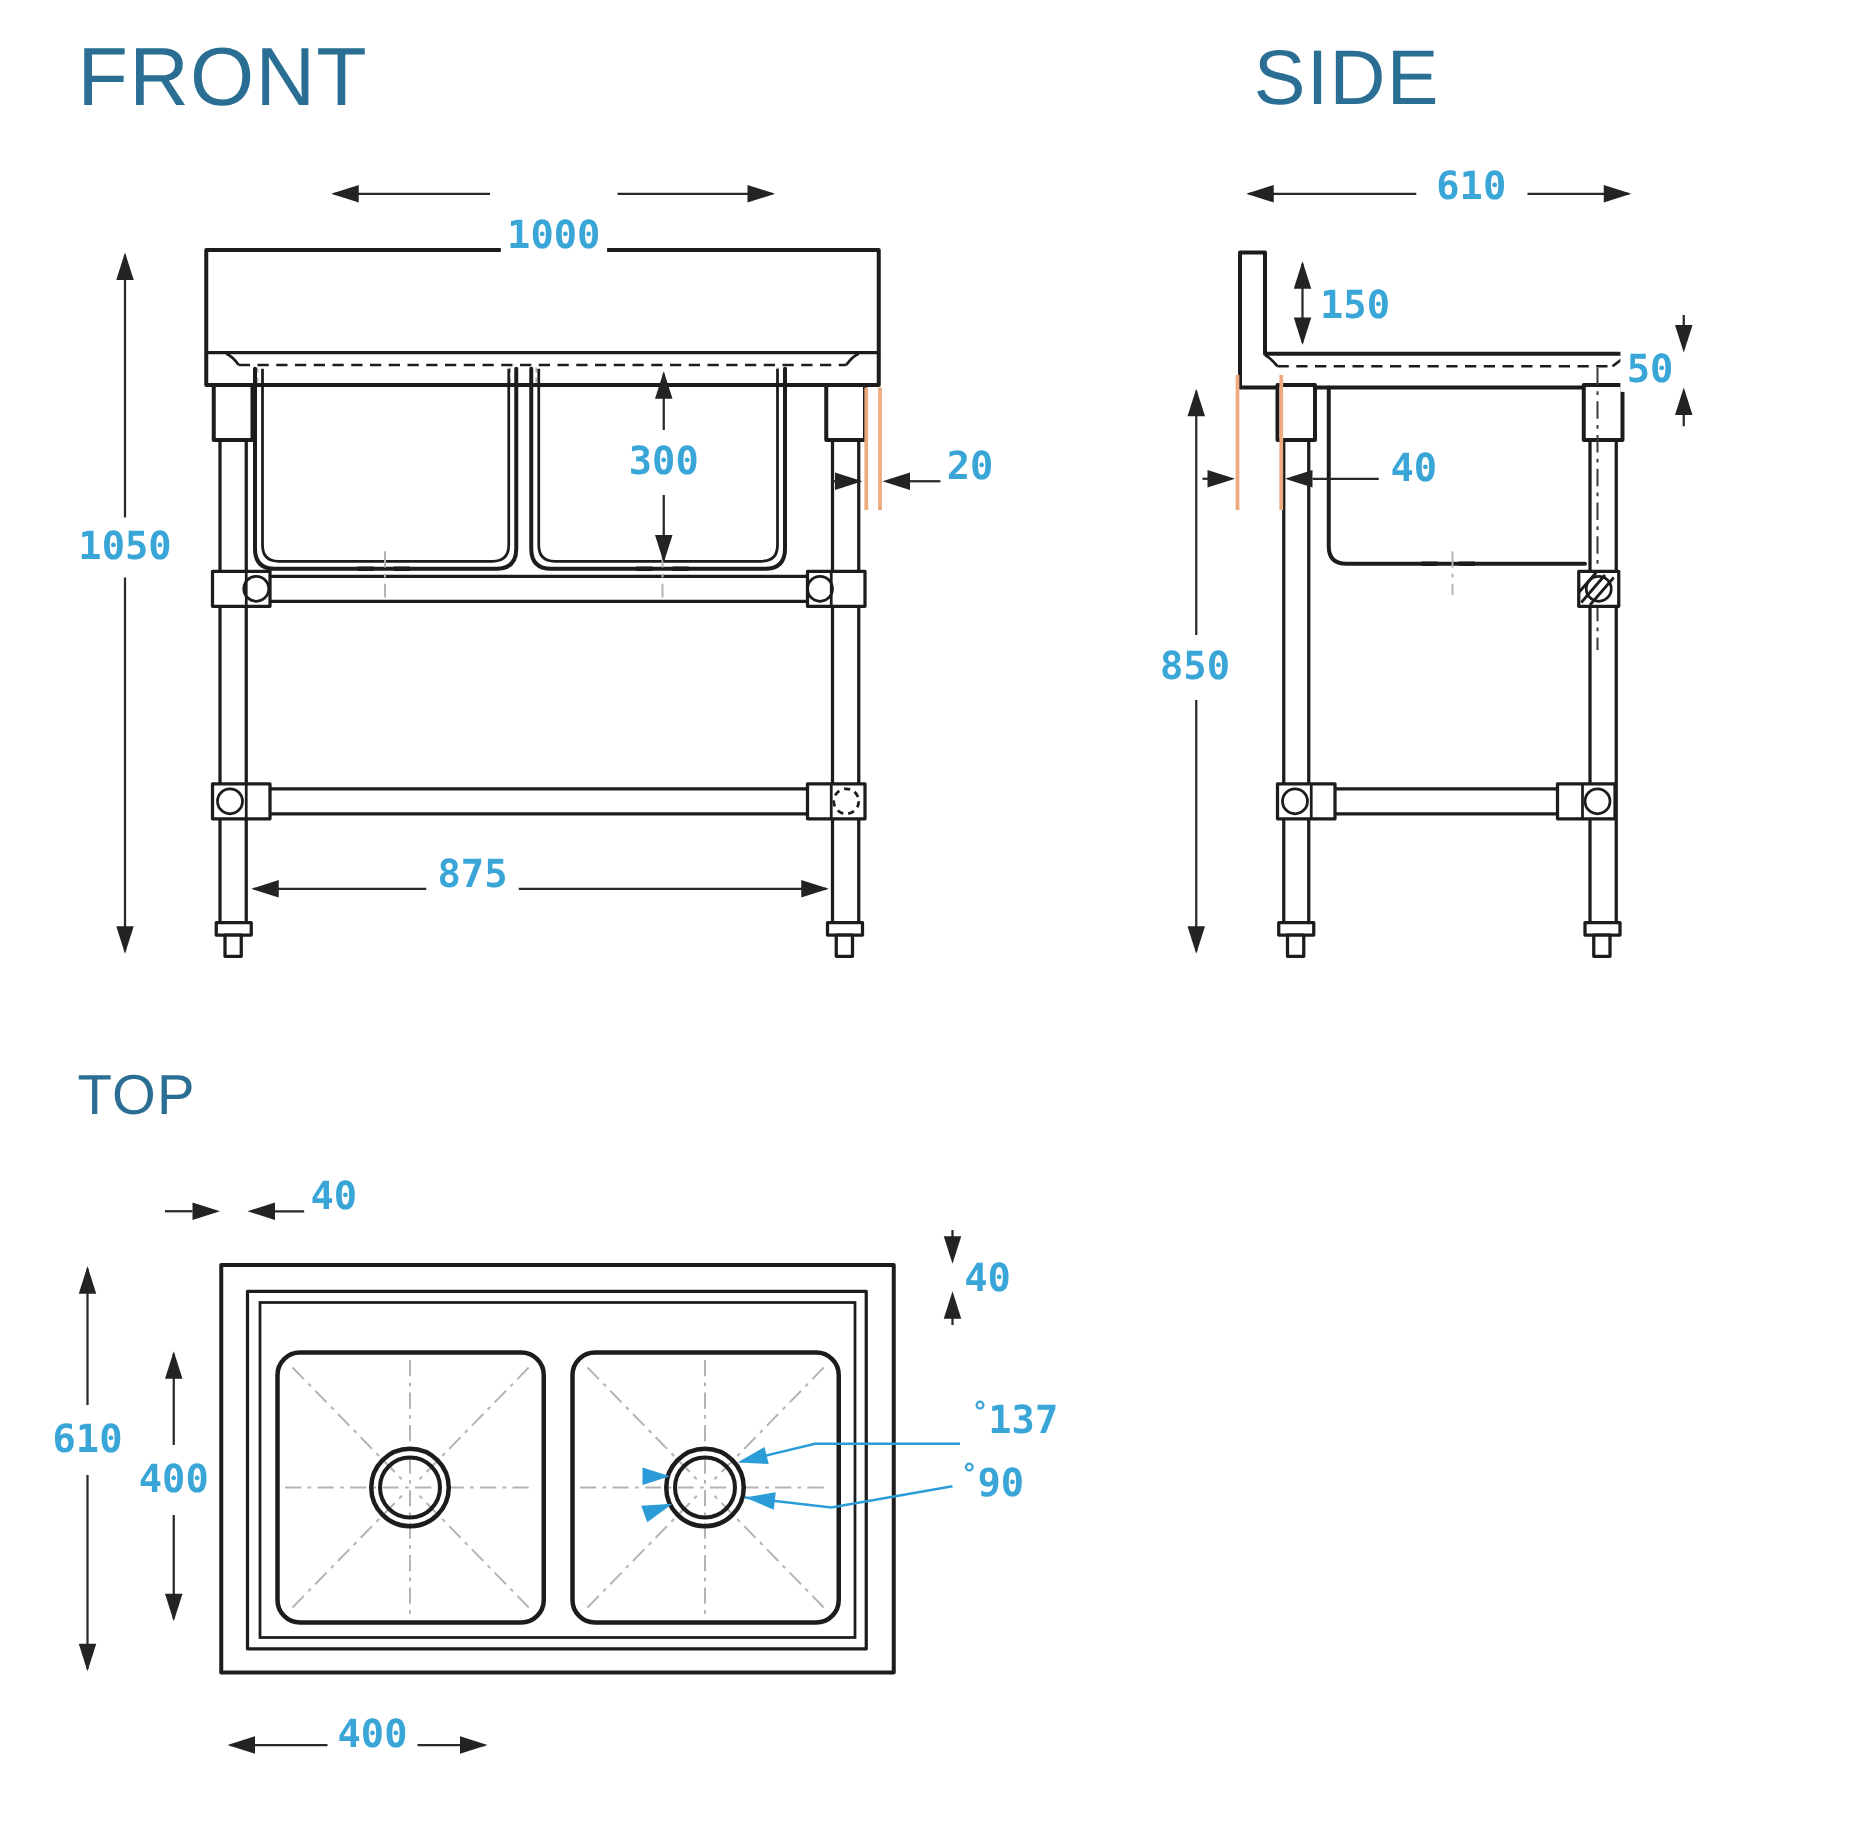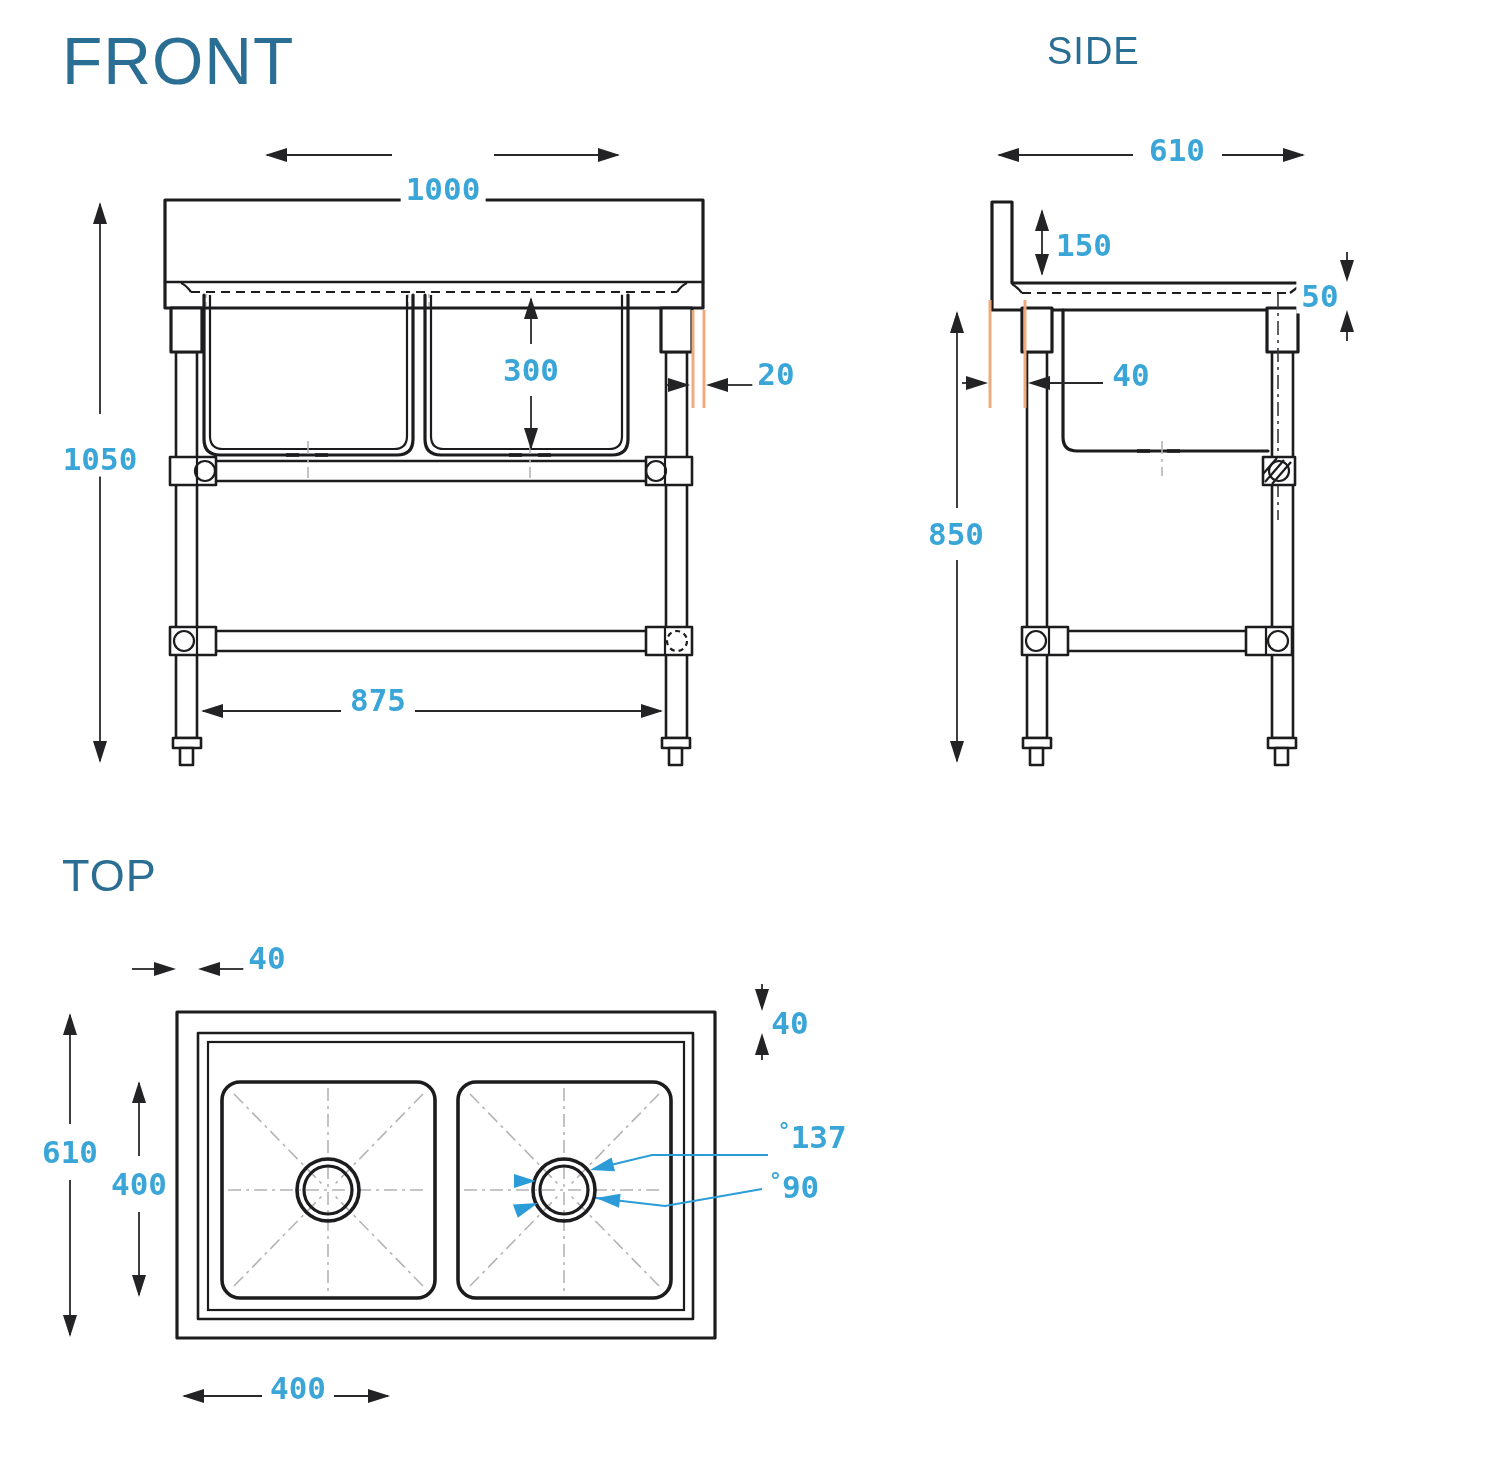--- a/index.html
+++ b/index.html
@@ -295,25 +295,25 @@
       <polygon class="bluehead" points="590,1170 611.6,1157.6 615,1171.2"></polygon>
       <polyline class="blue" points="596,1198 665,1206 762,1189"></polyline>
       <polygon class="bluehead" points="596,1198 620.6,1193.8 619,1207.8"></polygon>
       <polygon class="bluehead" points="536,1181 514,1174 514,1188"></polygon>
       <polygon class="bluehead" points="538,1203 517.8,1217.8 513,1204.6"></polygon>
     </g>
   </g>
 </svg>
 
   <div class="title" style="left:62px;top:28px;font-size:66px;">FRONT</div>
-  <div class="title" style="left:1047px;top:32px;font-size:38px;">SIDE</div>
+  <div class="title" style="left:1003px;top:32px;font-size:62px;">SIDE</div>
   <div class="title" style="left:62px;top:853px;font-size:45px;">TOP</div>
 
   <div class="dimlabel" style="left:443px;top:149px;margin-top:40px;">1000</div>
-  <div class="dimlabel" style="left:100px;top:438px;margin-top:21px;">1050</div>
+  <div class="dimlabel" style="left:100px;top:438px;">1050</div>
   <div class="dimlabel" style="left:531px;top:370px;">300</div>
   <div class="dimlabel" style="left:776px;top:374px;">20</div>
   <div class="dimlabel" style="left:378px;top:700px;">875</div>
 
   <div class="dimlabel" style="left:1177px;top:150px;">610</div>
   <div class="dimlabel" style="left:1084px;top:245px;">150</div>
   <div class="dimlabel" style="left:1320px;top:296px;">50</div>
   <div class="dimlabel" style="left:1131px;top:375px;">40</div>
   <div class="dimlabel" style="left:956px;top:534px;">850</div>
 

